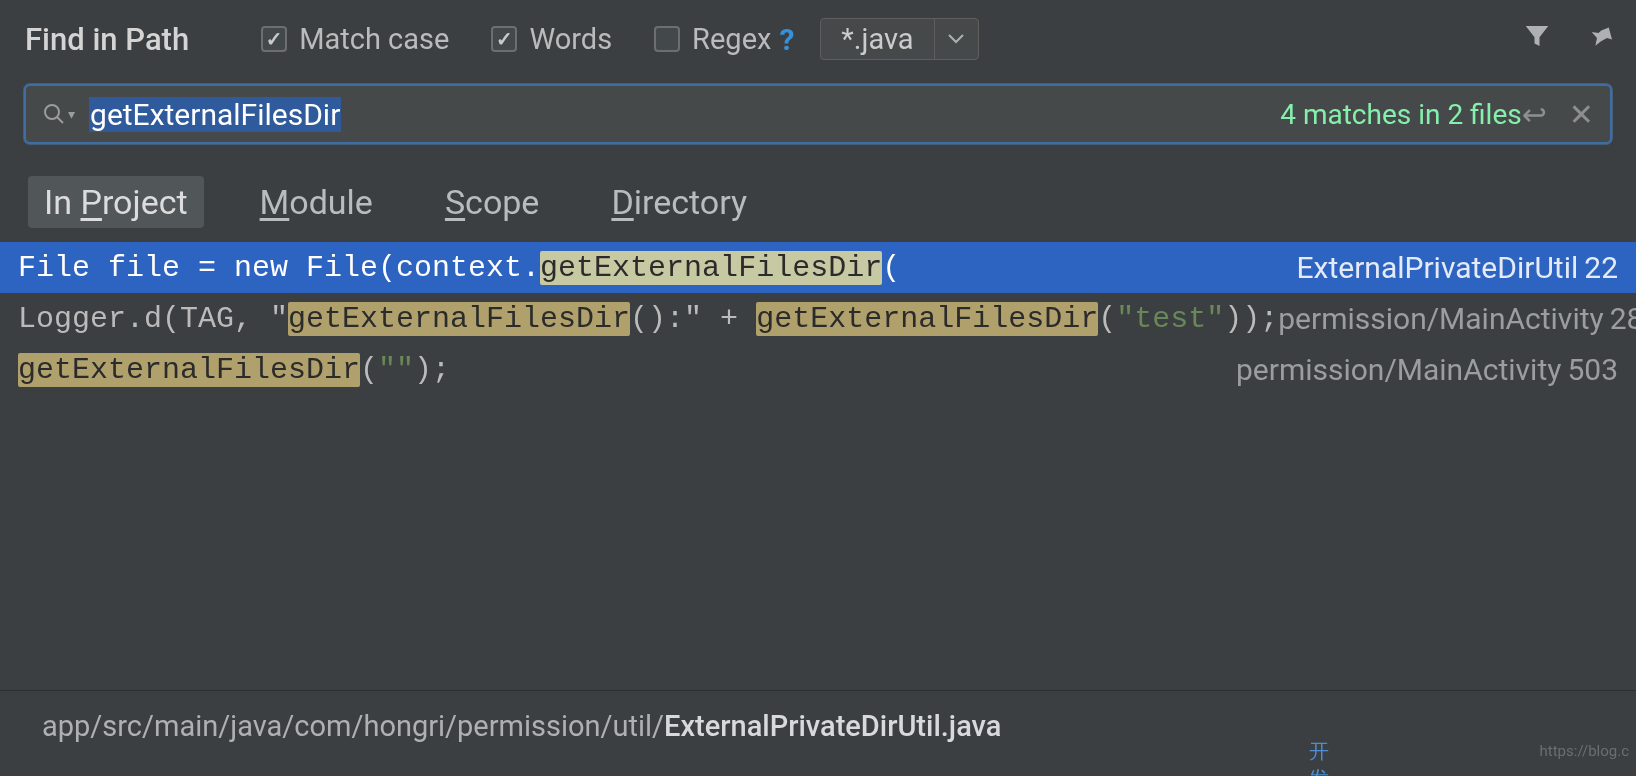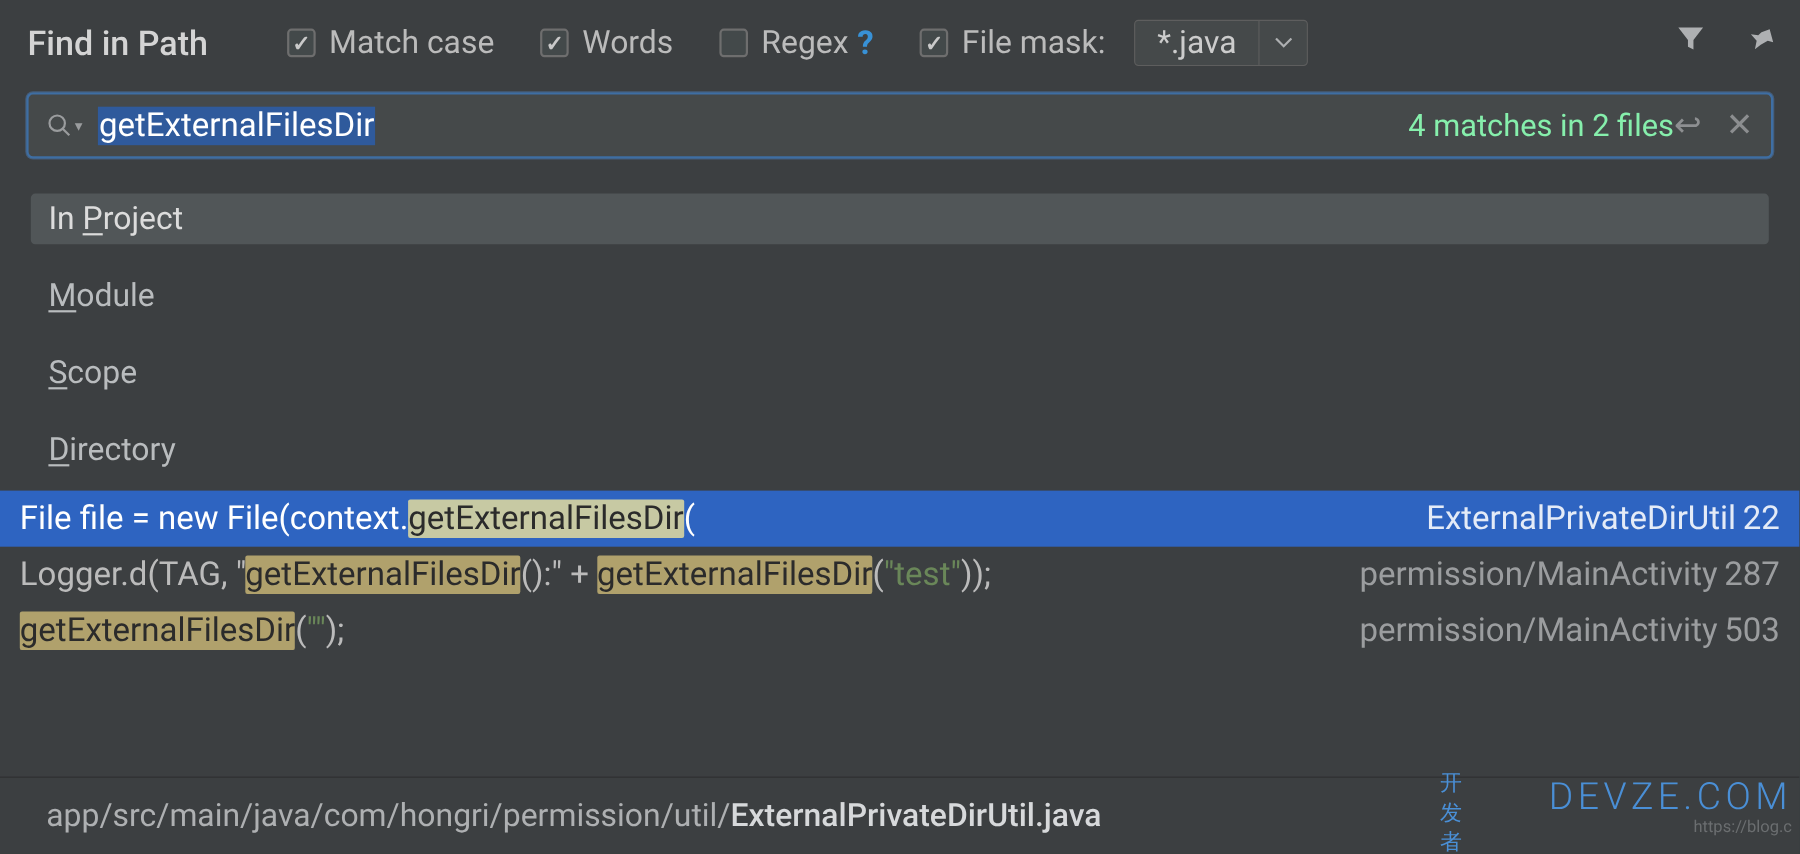--- a/index.html
+++ b/index.html
@@ -88,51 +88,50 @@
     }
     .search-query-sel {
       background:#2f5a9c; color:#ffffff; padding:0 1px;
     }
     .search-stats { font-size:28px; color:#86efac; }
     .enter-arrow { font-size:30px; color:#8d8f91; margin-right:22px;}
     .clear-x { font-size:30px; color:#8c8e90; cursor:pointer;}
 
     
     .tabs-row {
-      display:flex; gap:24px; padding: 32px 28px 14px 28px;
-      font-size: 29px;
-      flex-direction: column;
+      display:flex; gap:40px; padding: 32px 28px 14px 28px;
+      font-size: 34px;
     }
     .tab {
       padding: 6px 16px;
       color:#b9bcbe;
       cursor:pointer;
     }
     .tab.active { background:#515658; border-radius:4px; color:#dcdcdc;}
     .tab .ul { text-decoration: underline; text-underline-offset:4px;}
 
     
     .results { font-size: 30px; }
     .result-row {
       display:flex; align-items:center; padding: 8px 18px;
       justify-content: space-between;
     }
     .result-row.selected { background:#2e64c1; color:#ffffff;}
-    .code-left { white-space: pre; }
+    .code-left { white-space: pre; font-family: Liberation Mono, monospace; }
     .hit { background:#b0a16c; color:#2b2b2b; border-radius:2px; padding:0 0px;}
     .hit-sel { background:#c7c9a3; color:#2b2b2b; }
     .loc-right { color:#9b9d9f; font-size:30px; }
     .result-row.selected .loc-right { color:#e4ebf7;}
     .loc-line { color:#9b9d9f; margin-left:6px;}
     .result-row.selected .loc-line{ color:#e4ebf7;}
     .str { color:#6a8759;}
 
     
     .status-bar {
-      position:absolute; bottom:0; left:0; right:0;
+      position:absolute; bottom:16px; left:0; right:0;
       height:70px; background:#3c3f41;
       border-top:1px solid #2d2f30;
       display:flex; align-items:center;
       padding: 0 42px;
       font-size:29px;
       color:#aeb0b2;
     }
     .status-path .bold { color:#d7d9db; font-weight:500;}
 
     
@@ -159,24 +158,20 @@
     <span class="chk-box checked"></span>
     <span>Words</span>
   </label>
 
   <label class="chk-wrap">
     <span class="chk-box"></span>
     <span>Regex</span>
     <span class="regex-help">?</span>
   </label>
 
-  <label class="chk-wrap">
-    <span class="chk-box checked"></span>
-    <span>File mask:</span>
-  </label>
 
   <div class="filemask-select">
     <span class="filemask-val">*.java</span>
     <span class="filemask-arrow">
       <svg class="arrow-down-svg" viewBox="0 0 16 10">
           <path d="M1 1 L8 8 L15 1" stroke="#aeb0b2" stroke-width="2" fill="none"></path>
         </svg>
     </span>
   </div>
 
@@ -233,15 +228,14 @@
 </div>
 
 <div class="status-bar">
   <span class="status-path">
     <span>app/src/main/java/com/hongri/permission/util/</span><span class="bold">ExternalPrivateDirUtil.java</span>
   </span>
 </div>
 
 <div class="watermark">
   <span class="wm-cn">开 发 者</span>
-  <div class="wm-main">DEVZE.COM</div>
   <div class="wm-url">https://blog.c</div>
 </div>
 
 </body></html>

